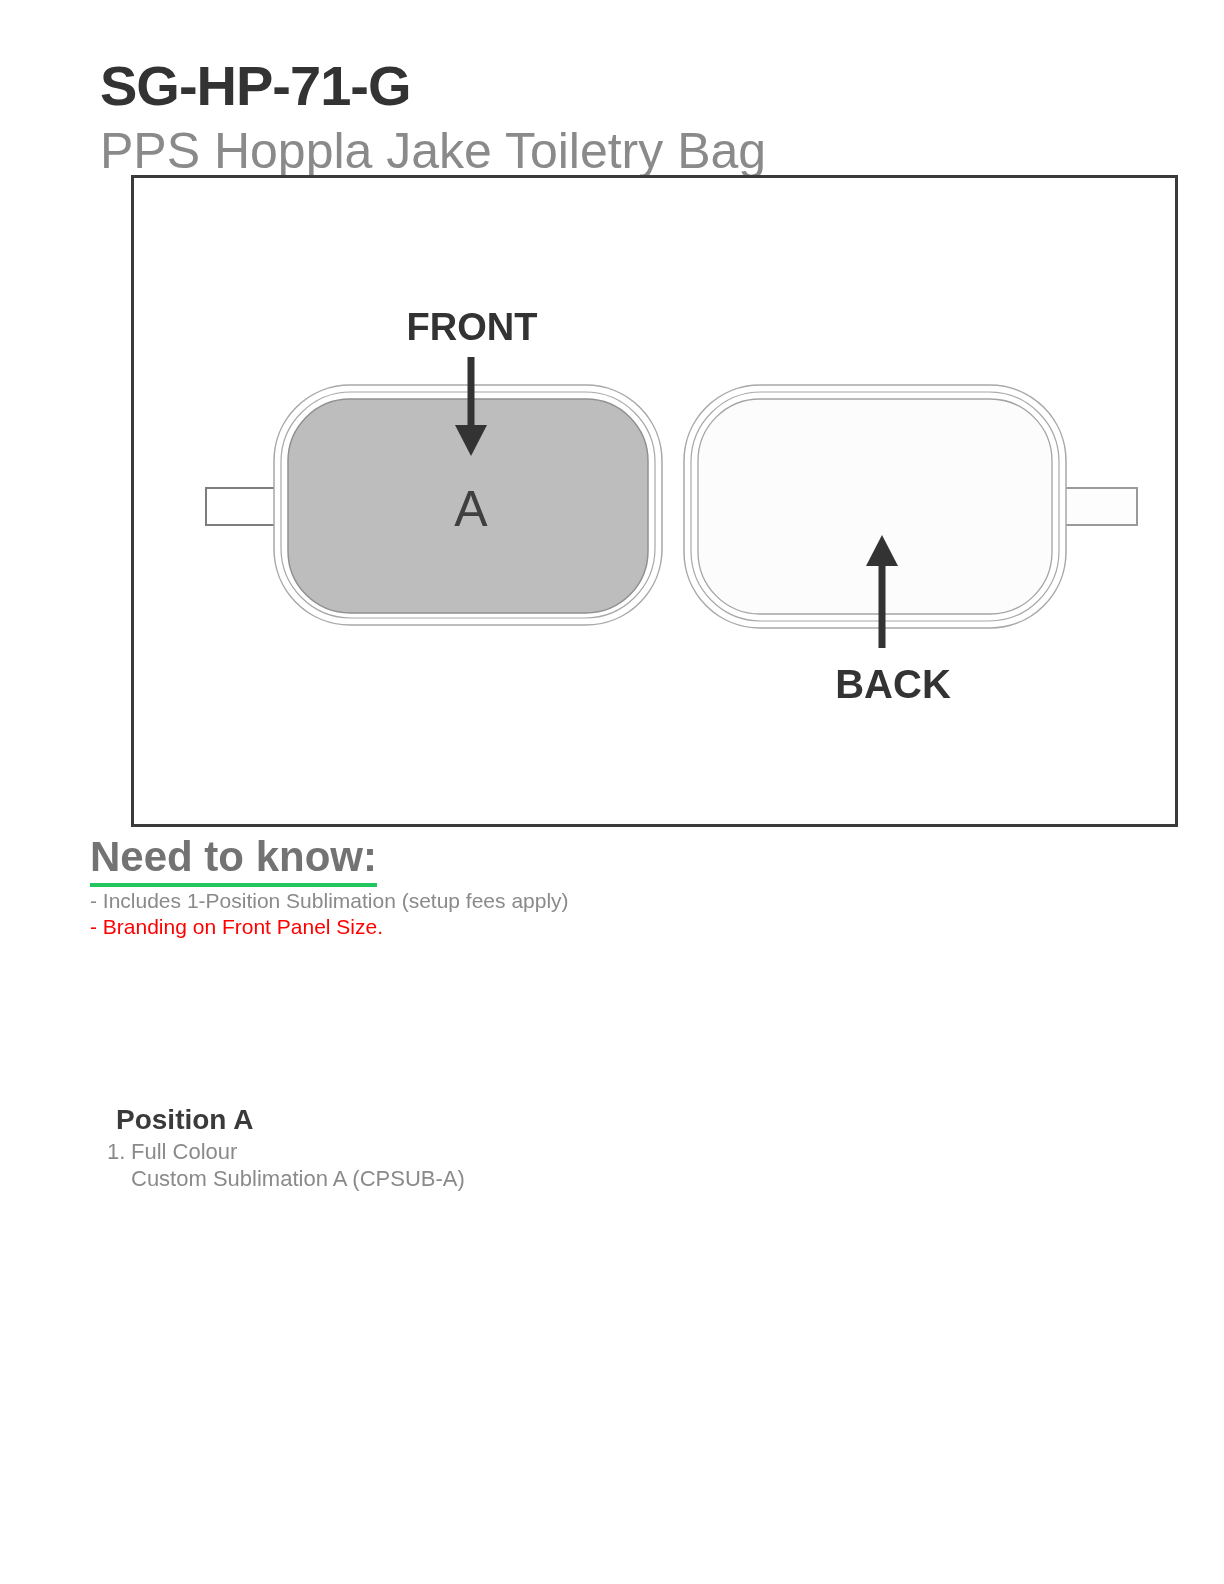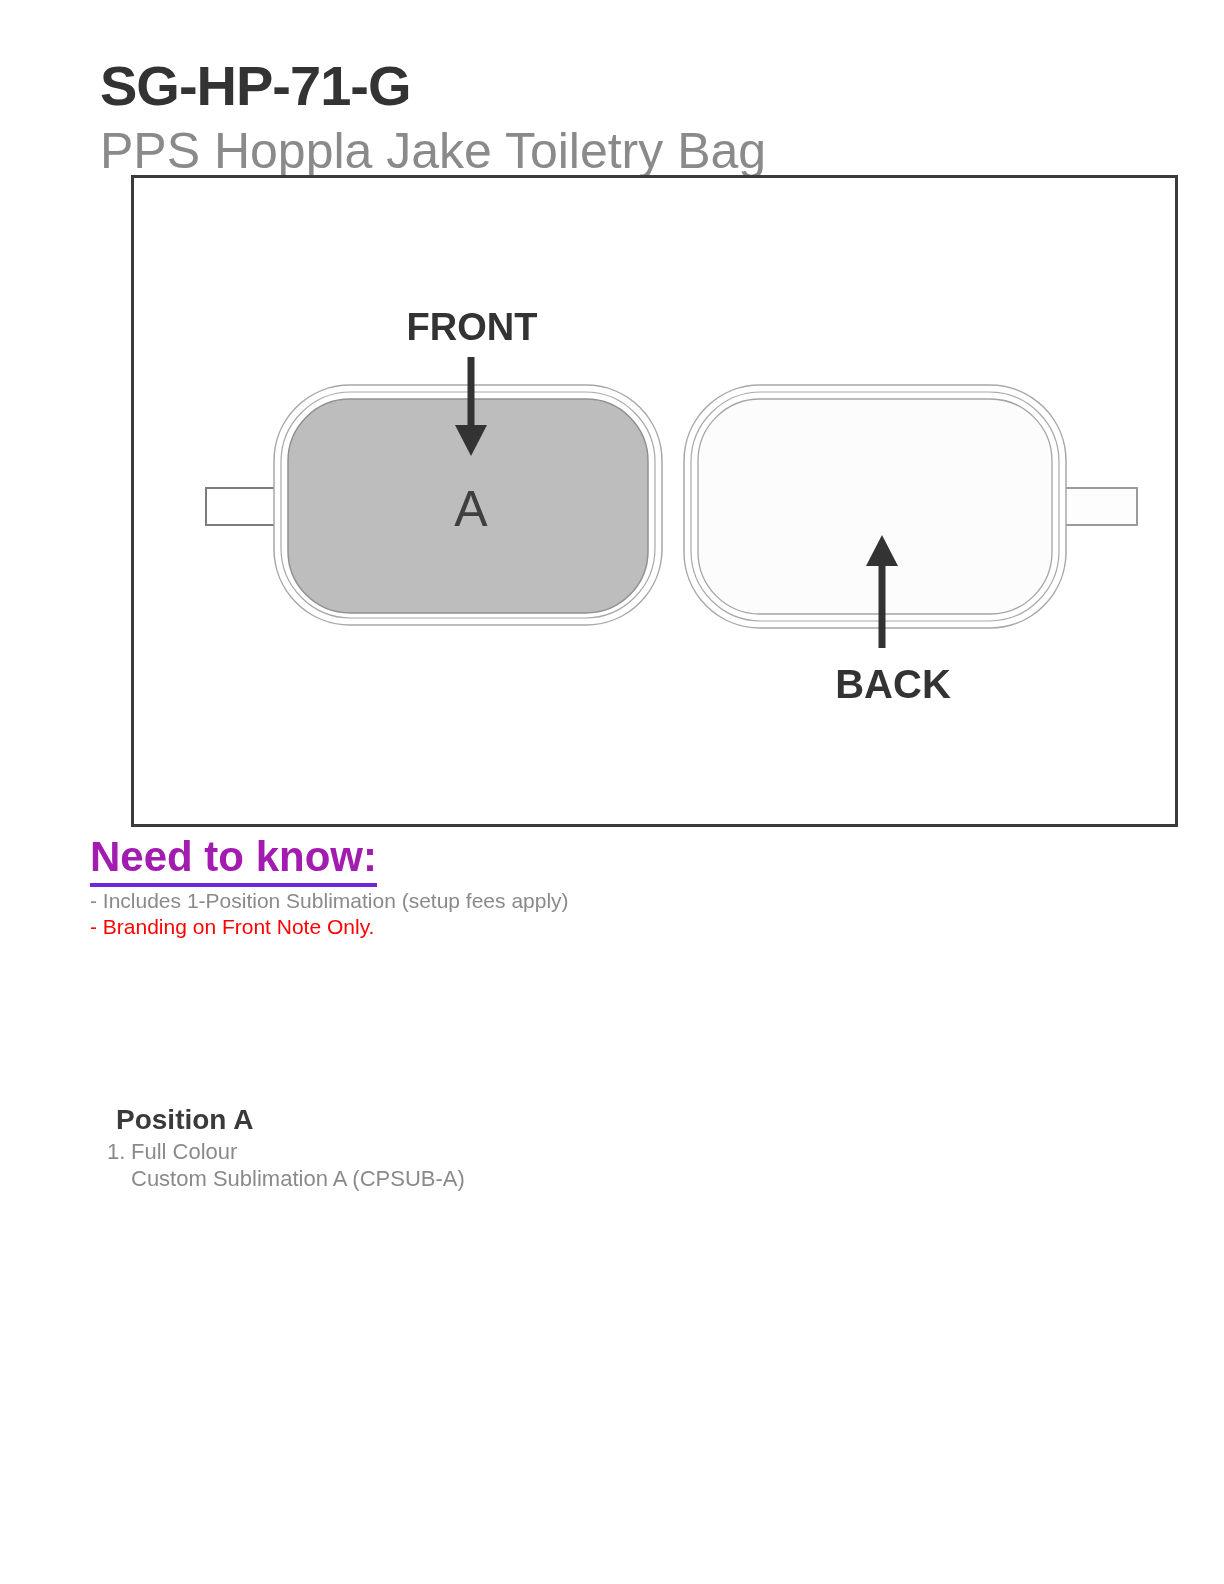--- a/index.html
+++ b/index.html
@@ -73,24 +73,24 @@
     color: #3f3f3f;
     line-height: 1.0;
   }
 
   .section-heading {
     position: absolute;
     left: 90px;
     display: inline-block;
     font-size: 42px;
     font-weight: bold;
-    color: #a21caf;
+    color: #737373;
     line-height: 1.0;
     padding-bottom: 5px;
-    border-bottom: 4px solid #6d28d9;
+    border-bottom: 4px solid #22c55e;
     white-space: nowrap;
   }
   .need-heading { top: 836px; }
   .branding-heading { top: 1049px; }
 
   .need-lines {
     position: absolute;
     left: 90px;
     top: 888px;
     font-size: 21px;
@@ -168,21 +168,21 @@
 
     <div class="diagram-label front-label">FRONT</div>
     <div class="diagram-label back-label">BACK</div>
     <div class="position-marker-a">A</div>
   </div>
 
   <div class="section-heading need-heading">Need to know:</div>
 
   <div class="need-lines">
     <div class="need-line-gray">- Includes 1-Position Sublimation (setup fees apply)</div>
-    <div class="need-line-red">- Branding on Front Note Only.</div>
+    <div class="need-line-red">- Branding on Front Panel Size.</div>
   </div>
 
 
   <div class="position-heading">Position A</div>
 
   <div class="branding-item">
     <span class="item-number">1.</span>
     <div class="item-lines">
       <div>Full Colour</div>
       <div>Custom Sublimation A (CPSUB-A)</div>

